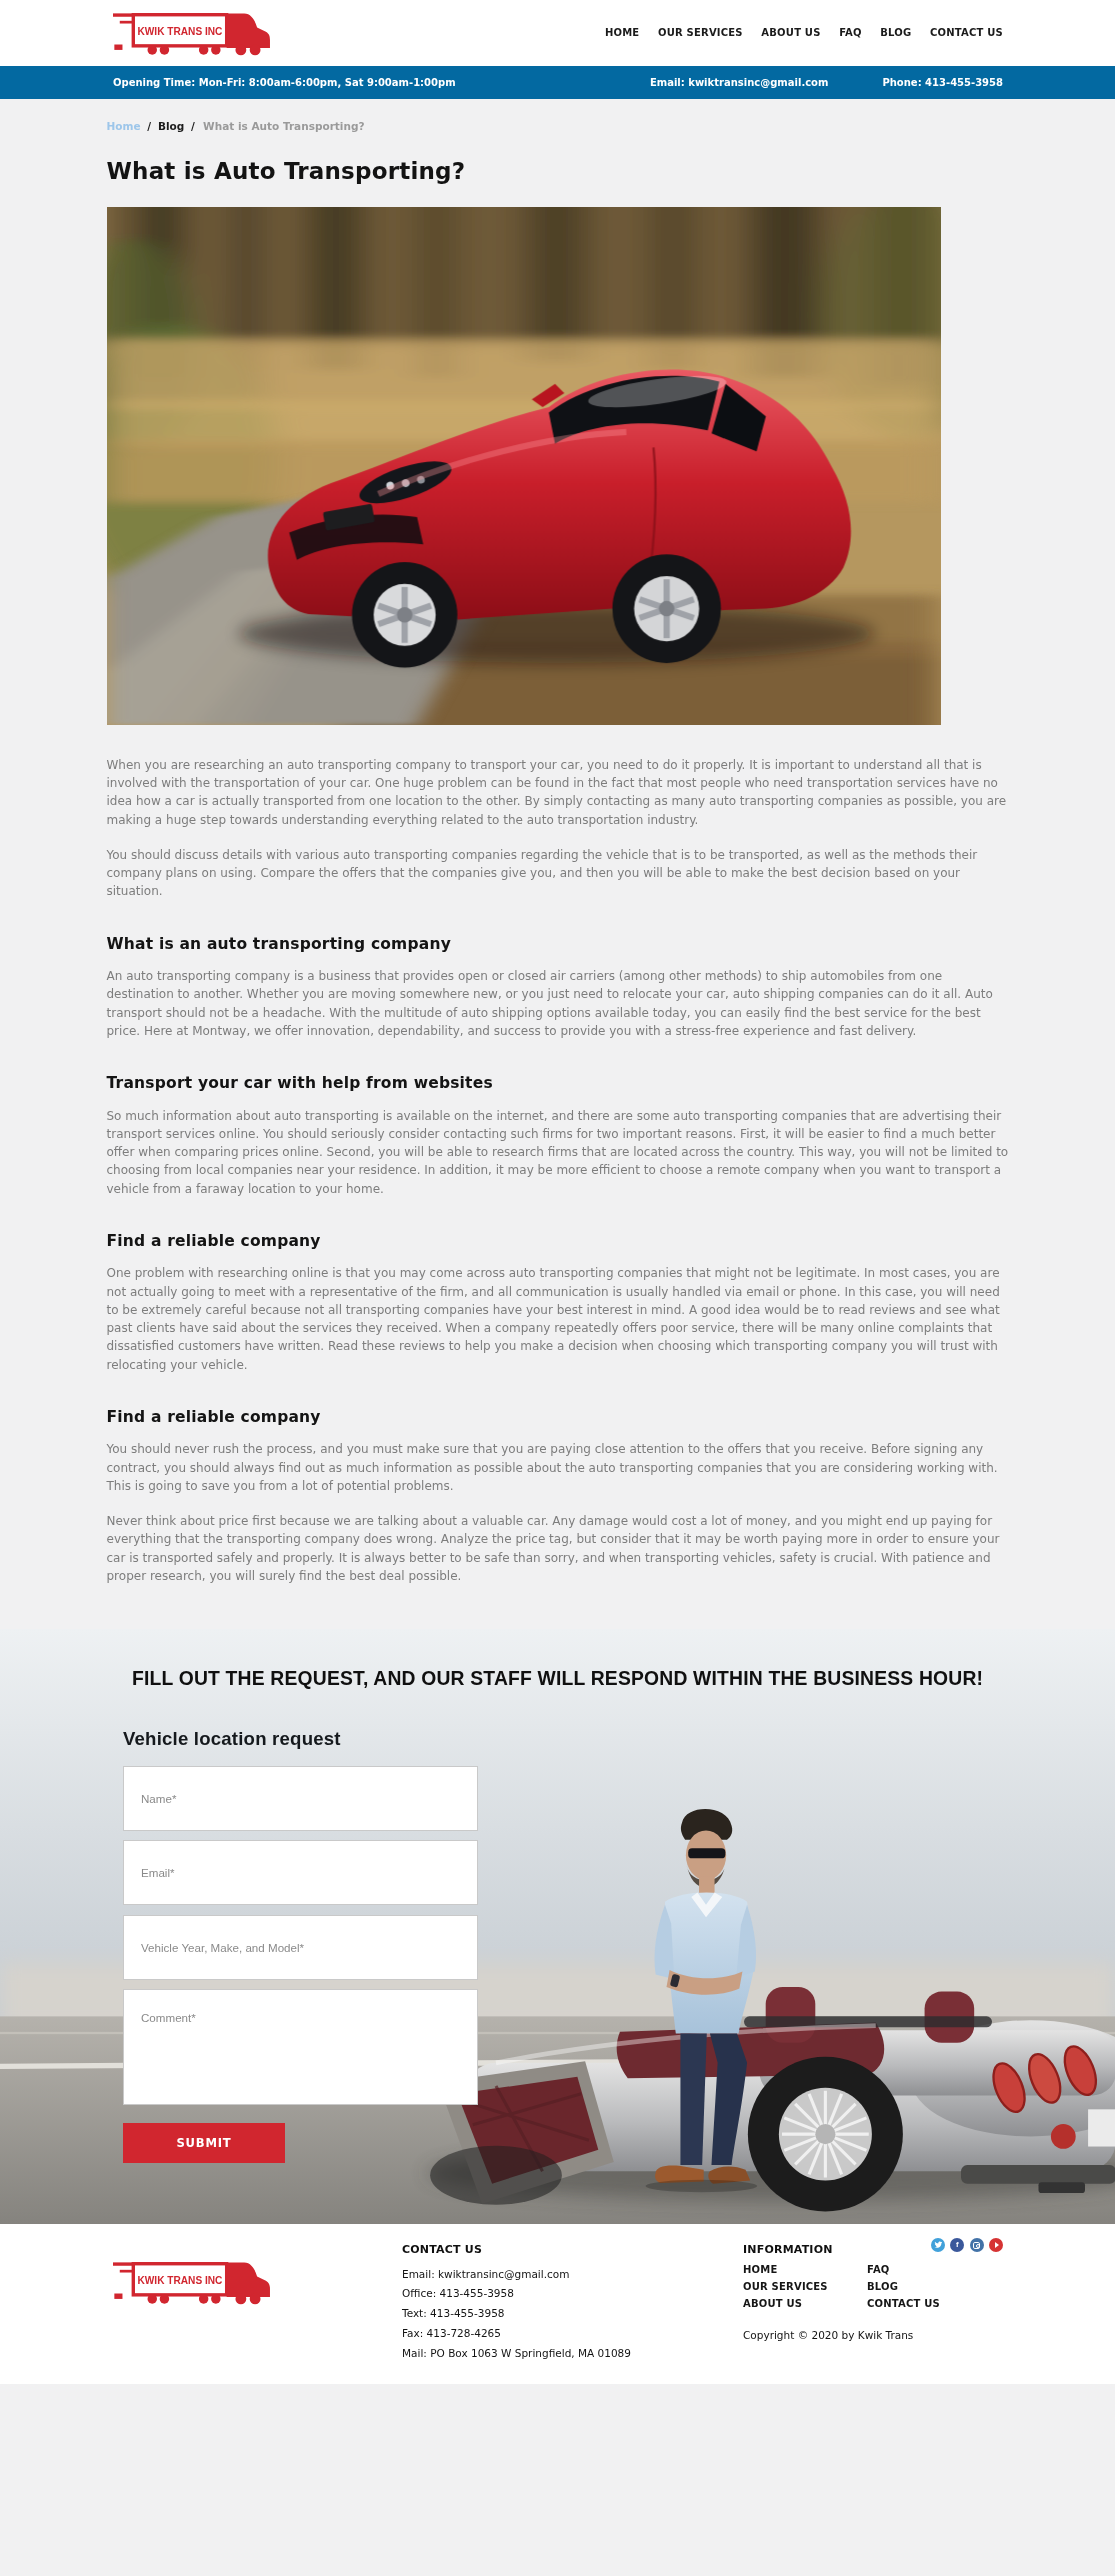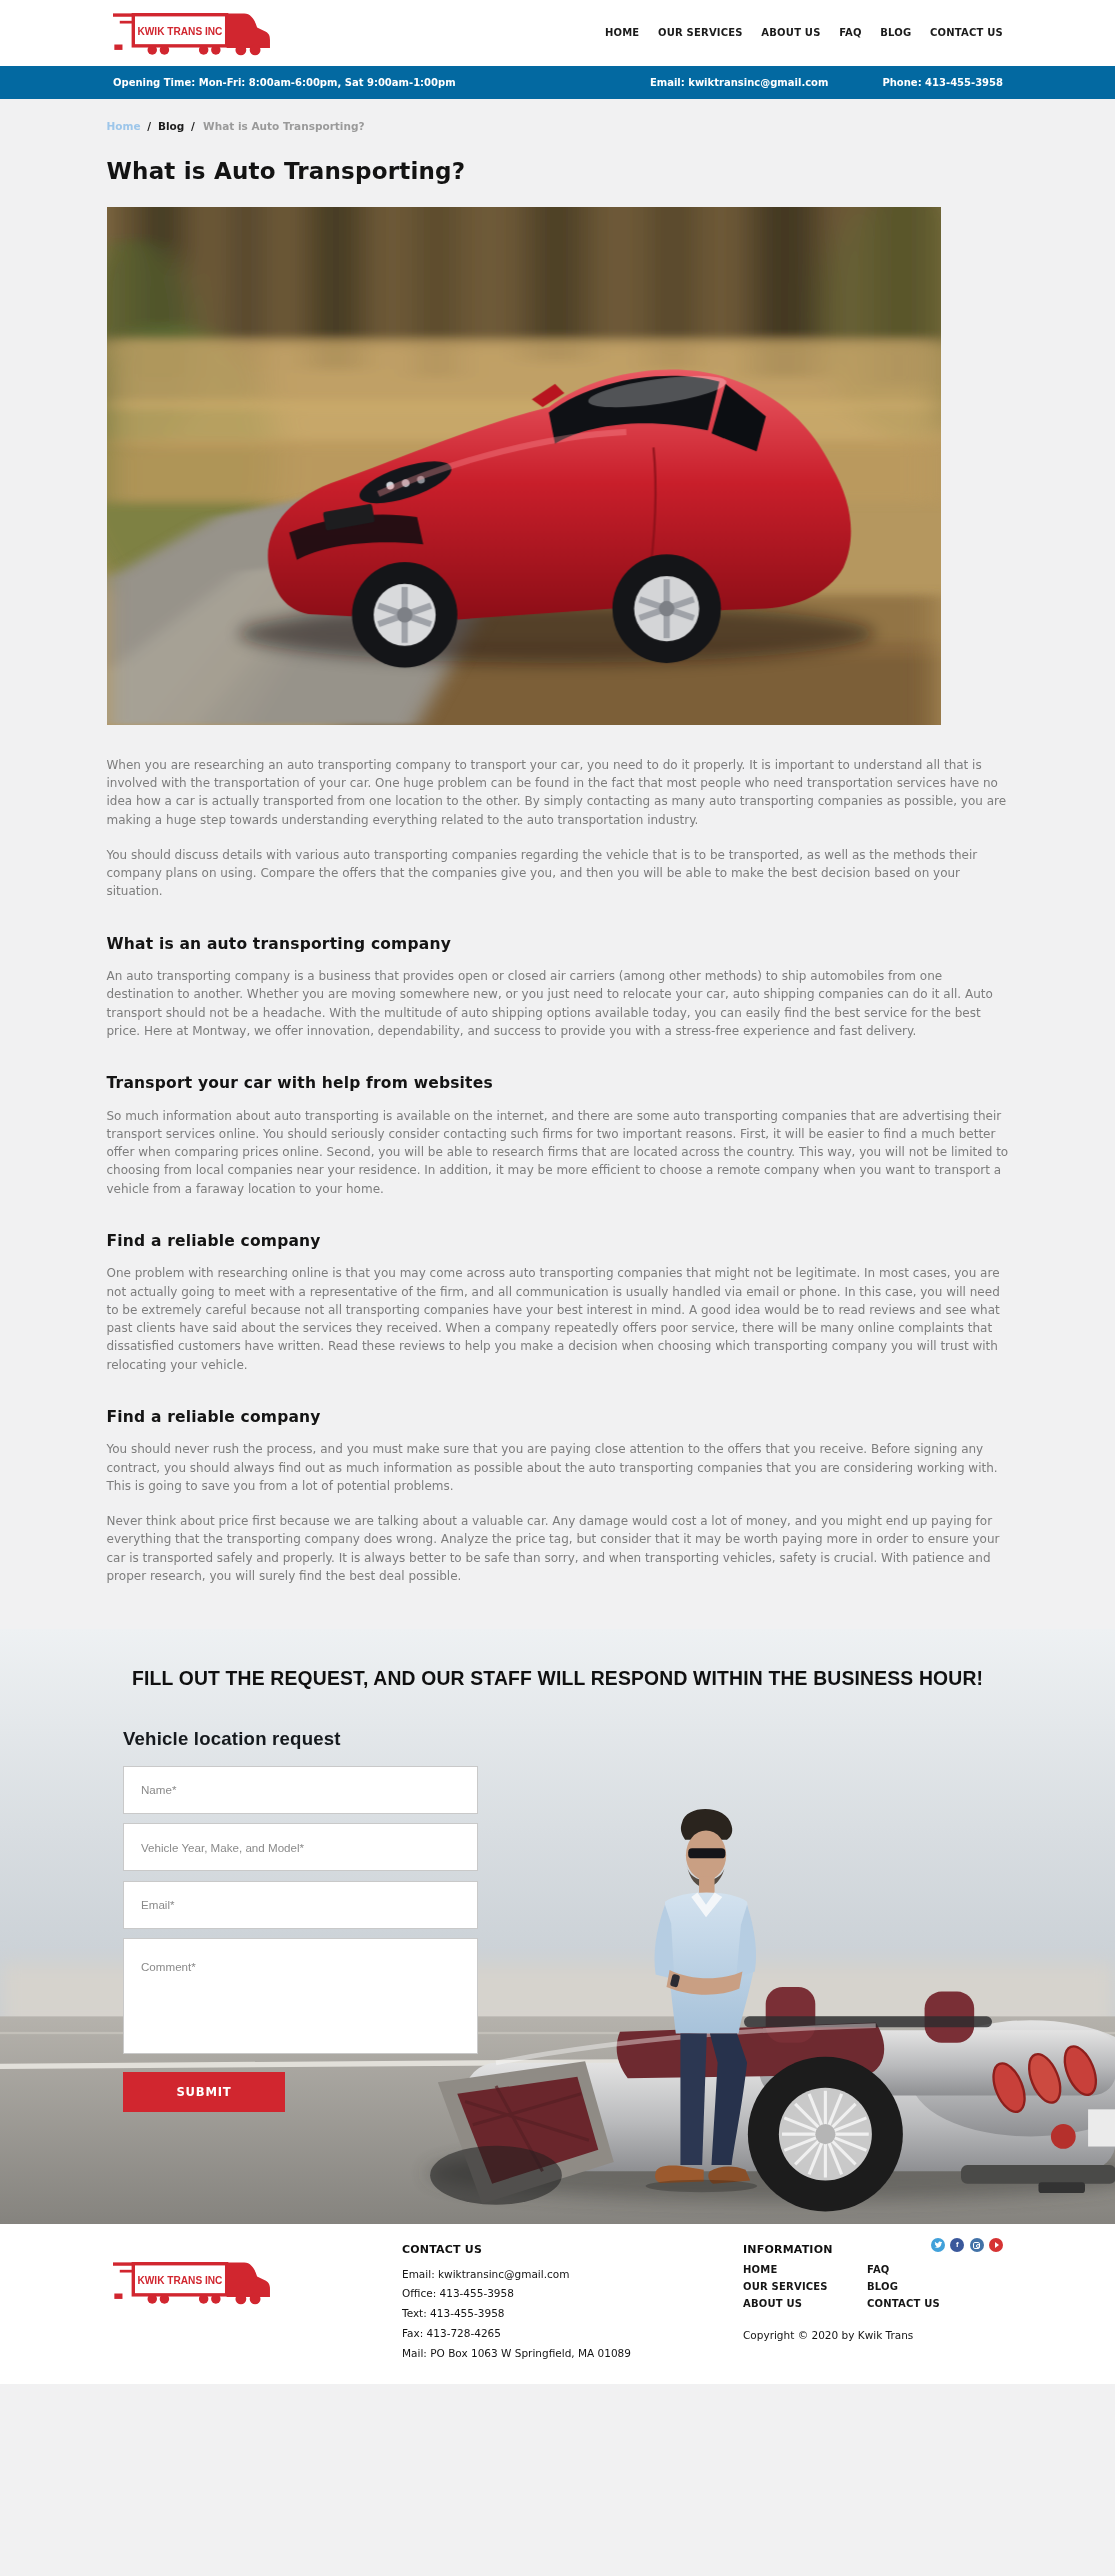--- a/index.html
+++ b/index.html
@@ -62,21 +62,21 @@
     font:bold 21px/1.1 "Liberation Sans", sans-serif;
     color:#101010; letter-spacing:0.2px;
   }
   .request-banner span { display:inline-block; transform:scaleX(.92); }
   .request-form { position:absolute; left:123px; top:99px; width:355px; }
   .form-title {
     font:bold 18.6px/1.2 "Liberation Sans", sans-serif;
     color:#15191d; margin:0 0 15.5px; letter-spacing:0.2px;
   }
   .request-form input, .request-form textarea {
-    display:block; width:100%; height:48px;
+    display:block; width:100%; height:65px;
     background:#fff; border:0.8px solid #c9c9c9; border-radius:0;
     margin-bottom:9.3px; padding:0 17px;
     font:11.6px/1.3 "Liberation Sans", sans-serif; color:#555;
     outline:none; resize:none;
   }
   .request-form input::placeholder, .request-form textarea::placeholder { color:#8a8a8a; }
   .request-form textarea { height:116px; padding-top:20px; }
   .submit-btn {
     width:162px; height:40px; margin-top:9.3px;
     background:#d1262f; color:#fff; border:none; cursor:pointer;
@@ -366,22 +366,22 @@
     </svg>
   </div>
 
   <div class="request-banner">
     <span>FILL OUT THE REQUEST, AND OUR STAFF WILL RESPOND WITHIN THE BUSINESS HOUR!</span>
   </div>
 
   <div class="request-form">
     <h3 class="form-title">Vehicle location request</h3>
     <input type="text" placeholder="Name*" style="">
+    <input type="text" placeholder="Email*" style="">
     <input type="text" placeholder="Vehicle Year, Make, and Model*" style="">
-    <input type="text" placeholder="Email*" style="">
     <textarea placeholder="Comment*" style=""></textarea>
     <button class="submit-btn">SUBMIT</button>
   </div>
 </div>
 
 <div class="site-footer">
   <div class="footer-cols">
     <div class="f-logo-col">
       <svg class="logo-svg" viewBox="0 0 235 70">
         <rect x="0" y="6" width="166" height="5" fill="#d1262f"></rect>

